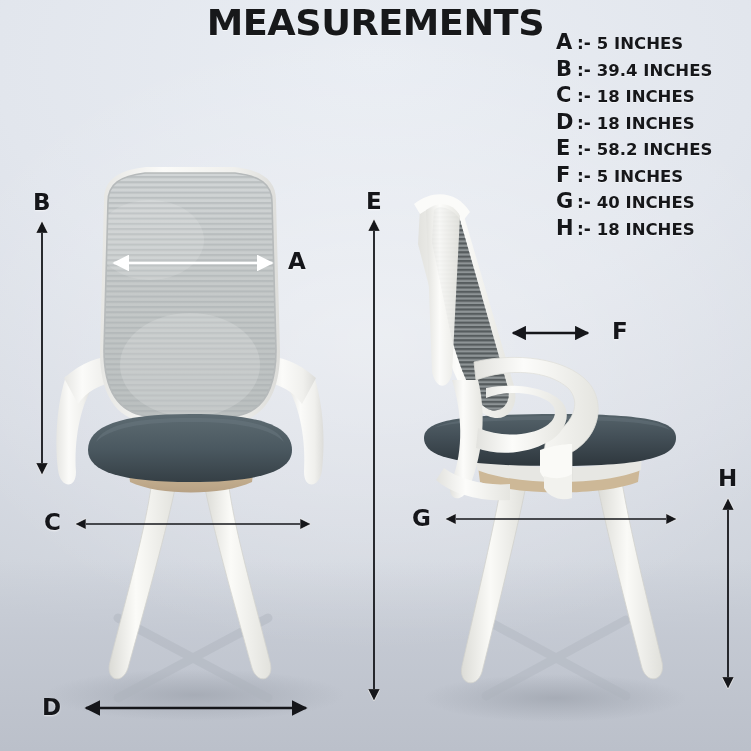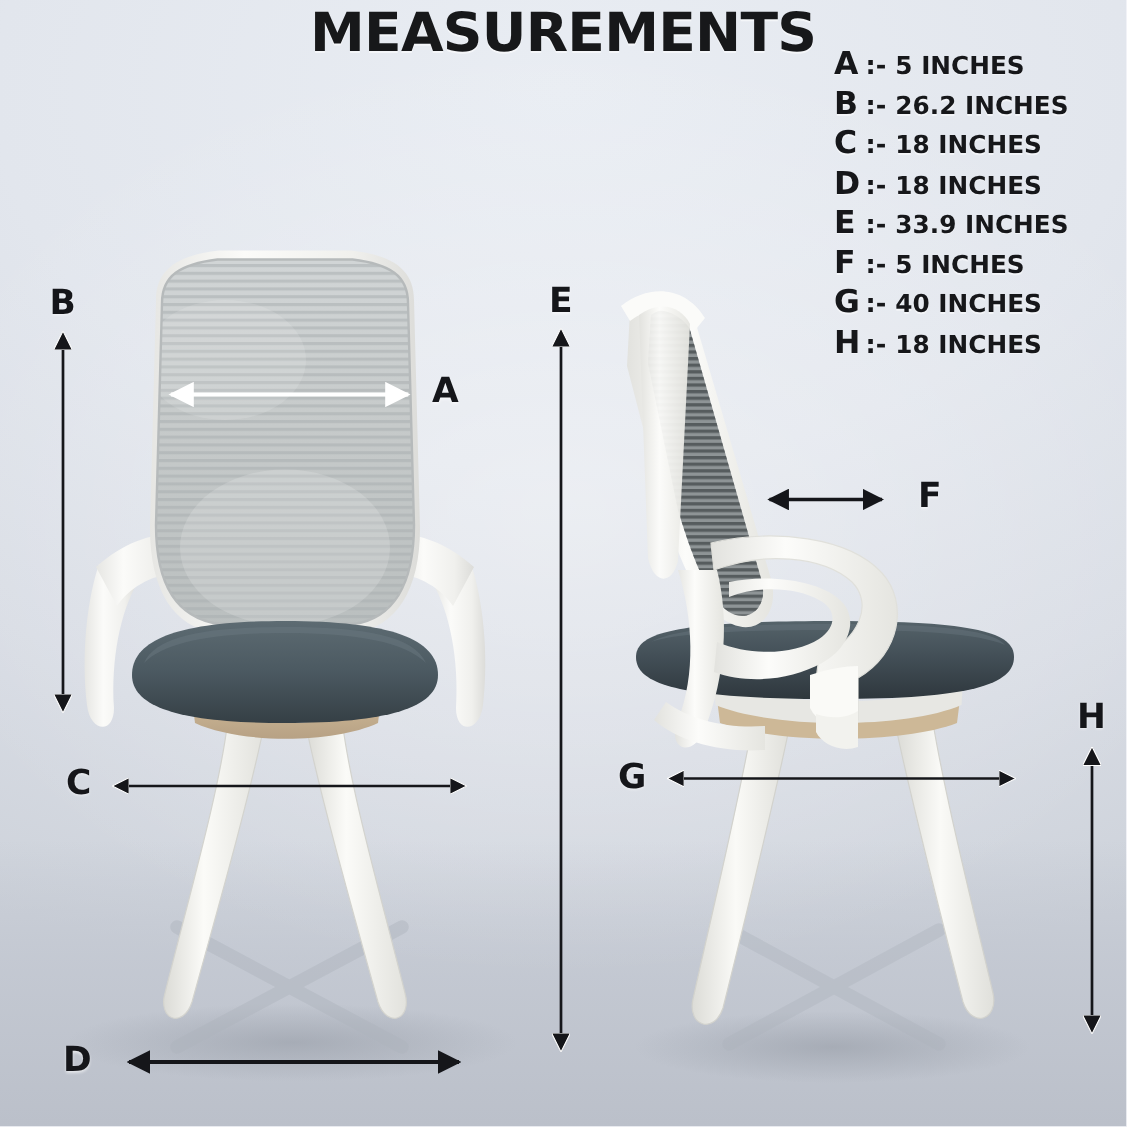--- a/index.html
+++ b/index.html
@@ -331,36 +331,36 @@
 
   <div class="legend">
     <div class="legend-row">
       <span class="legend-key">A</span>
       <span class="legend-sep">:-</span>
       <span class="legend-val">5 INCHES</span>
     </div>
     <div class="legend-row">
       <span class="legend-key">B</span>
       <span class="legend-sep">:-</span>
-      <span class="legend-val">26.2 INCHES</span>
+      <span class="legend-val">39.4 INCHES</span>
     </div>
     <div class="legend-row">
       <span class="legend-key">C</span>
       <span class="legend-sep">:-</span>
       <span class="legend-val">18 INCHES</span>
     </div>
     <div class="legend-row">
       <span class="legend-key">D</span>
       <span class="legend-sep">:-</span>
       <span class="legend-val">18 INCHES</span>
     </div>
     <div class="legend-row">
       <span class="legend-key">E</span>
       <span class="legend-sep">:-</span>
-      <span class="legend-val">33.9 INCHES</span>
+      <span class="legend-val">58.2 INCHES</span>
     </div>
     <div class="legend-row">
       <span class="legend-key">F</span>
       <span class="legend-sep">:-</span>
       <span class="legend-val">5 INCHES</span>
     </div>
     <div class="legend-row">
       <span class="legend-key">G</span>
       <span class="legend-sep">:-</span>
       <span class="legend-val">40 INCHES</span>

